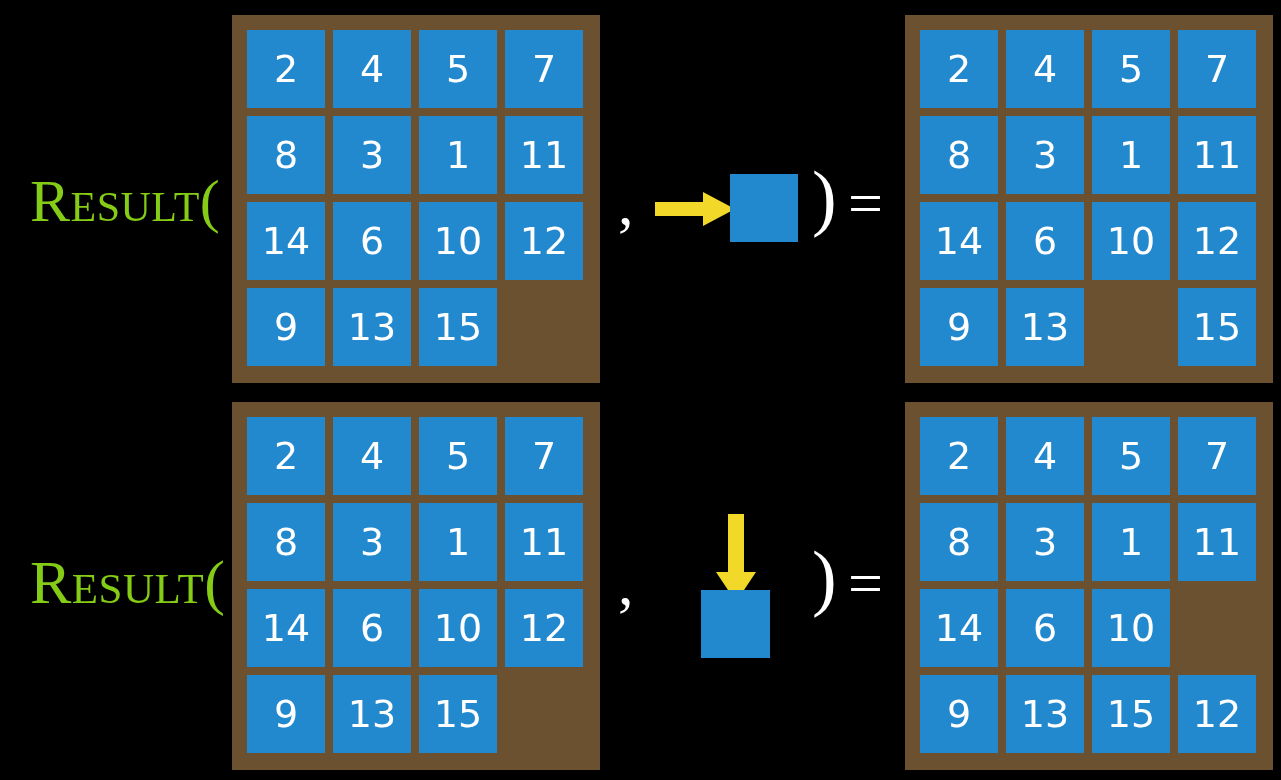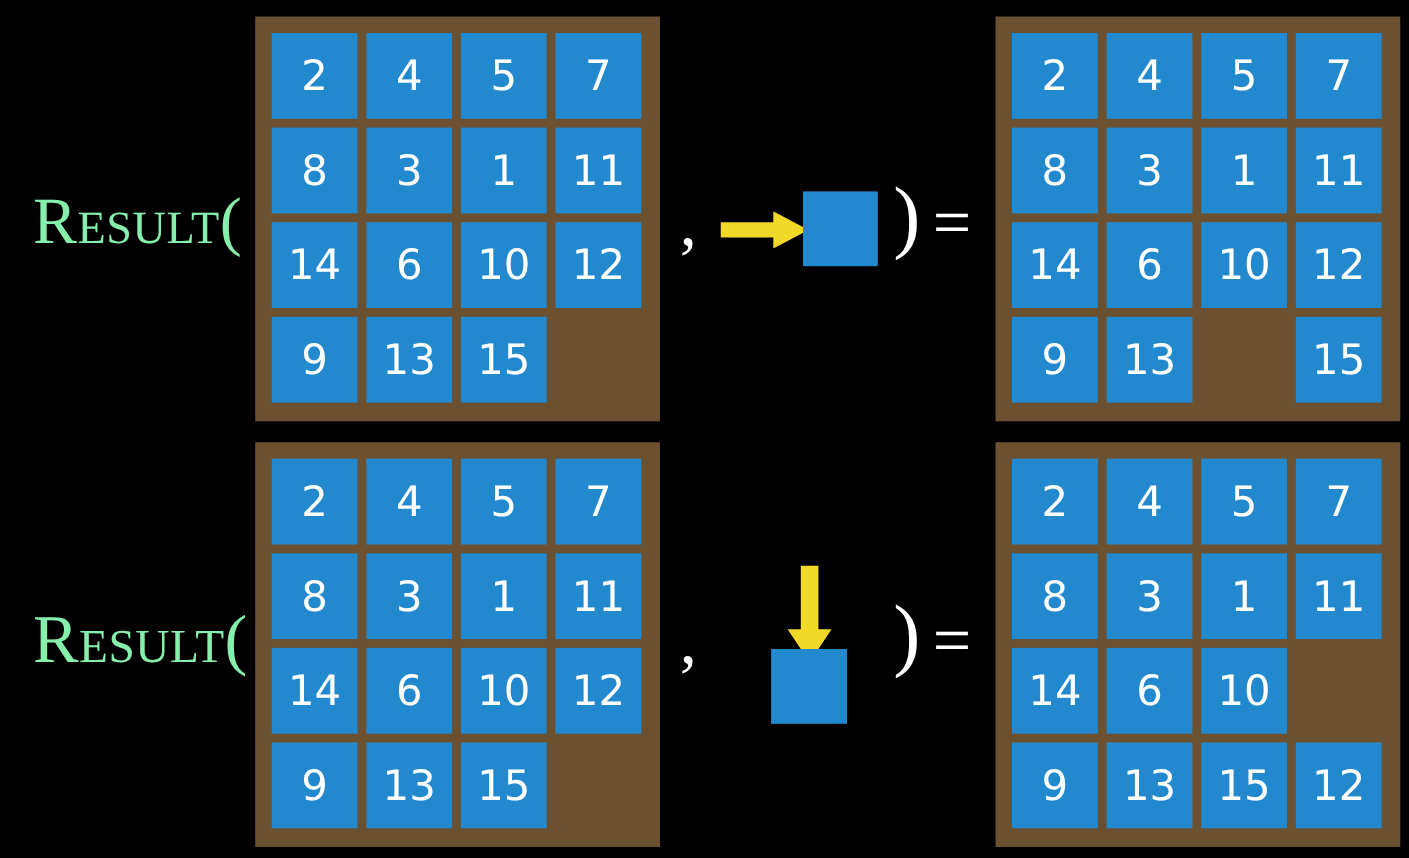--- a/index.html
+++ b/index.html
@@ -19,21 +19,21 @@
     position: absolute;
     left: 0; top: 0;
     width: 1281px;
     height: 780px;
     background: #000000;
   }
 
   
   .result-label {
     position: absolute;
-    color: #86efac;
+    color: #84cc16;
     font-family: "Liberation Serif", "DejaVu Serif", serif;
     font-variant: small-caps;
     white-space: nowrap;
     letter-spacing: 0.5px;
     line-height: 1;
   }
   .result-label.row1 {
     left: 30px;
     top: 171px;
     font-size: 60px;

